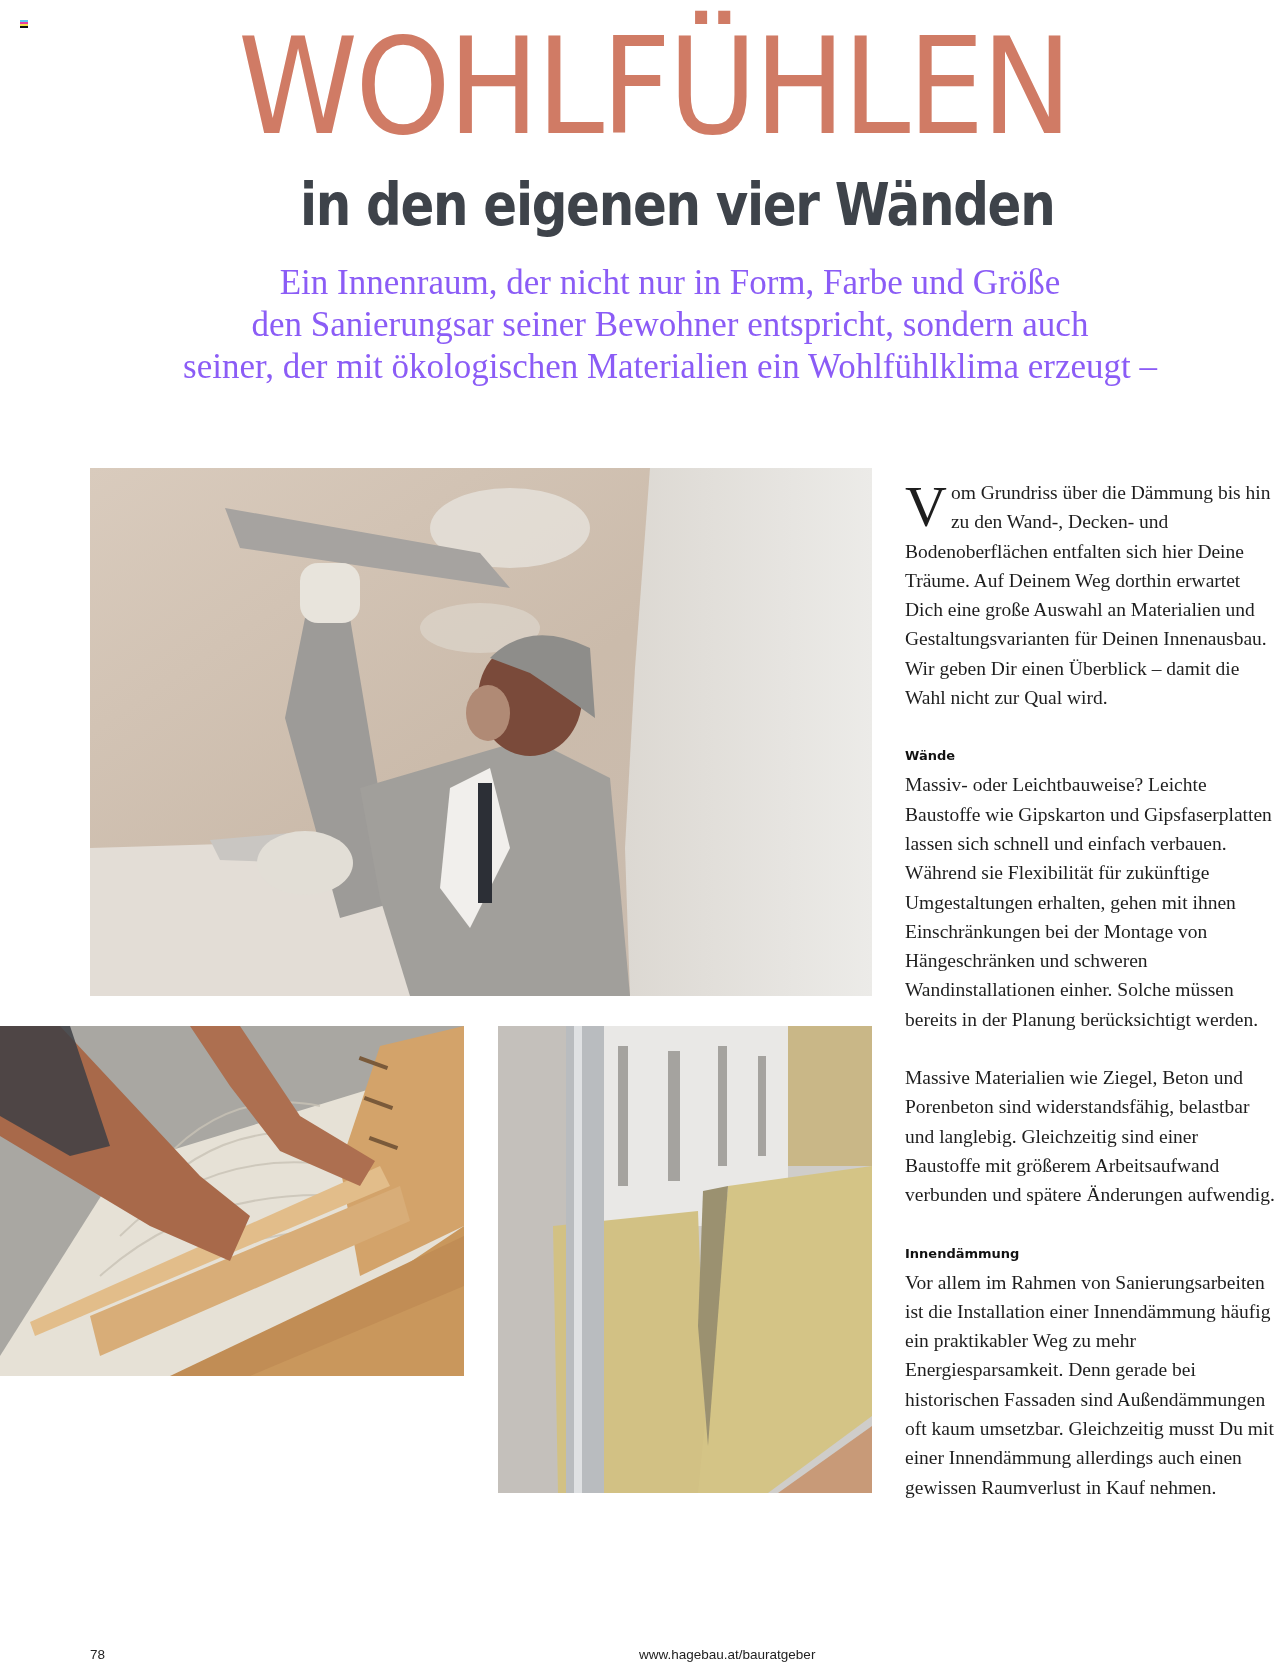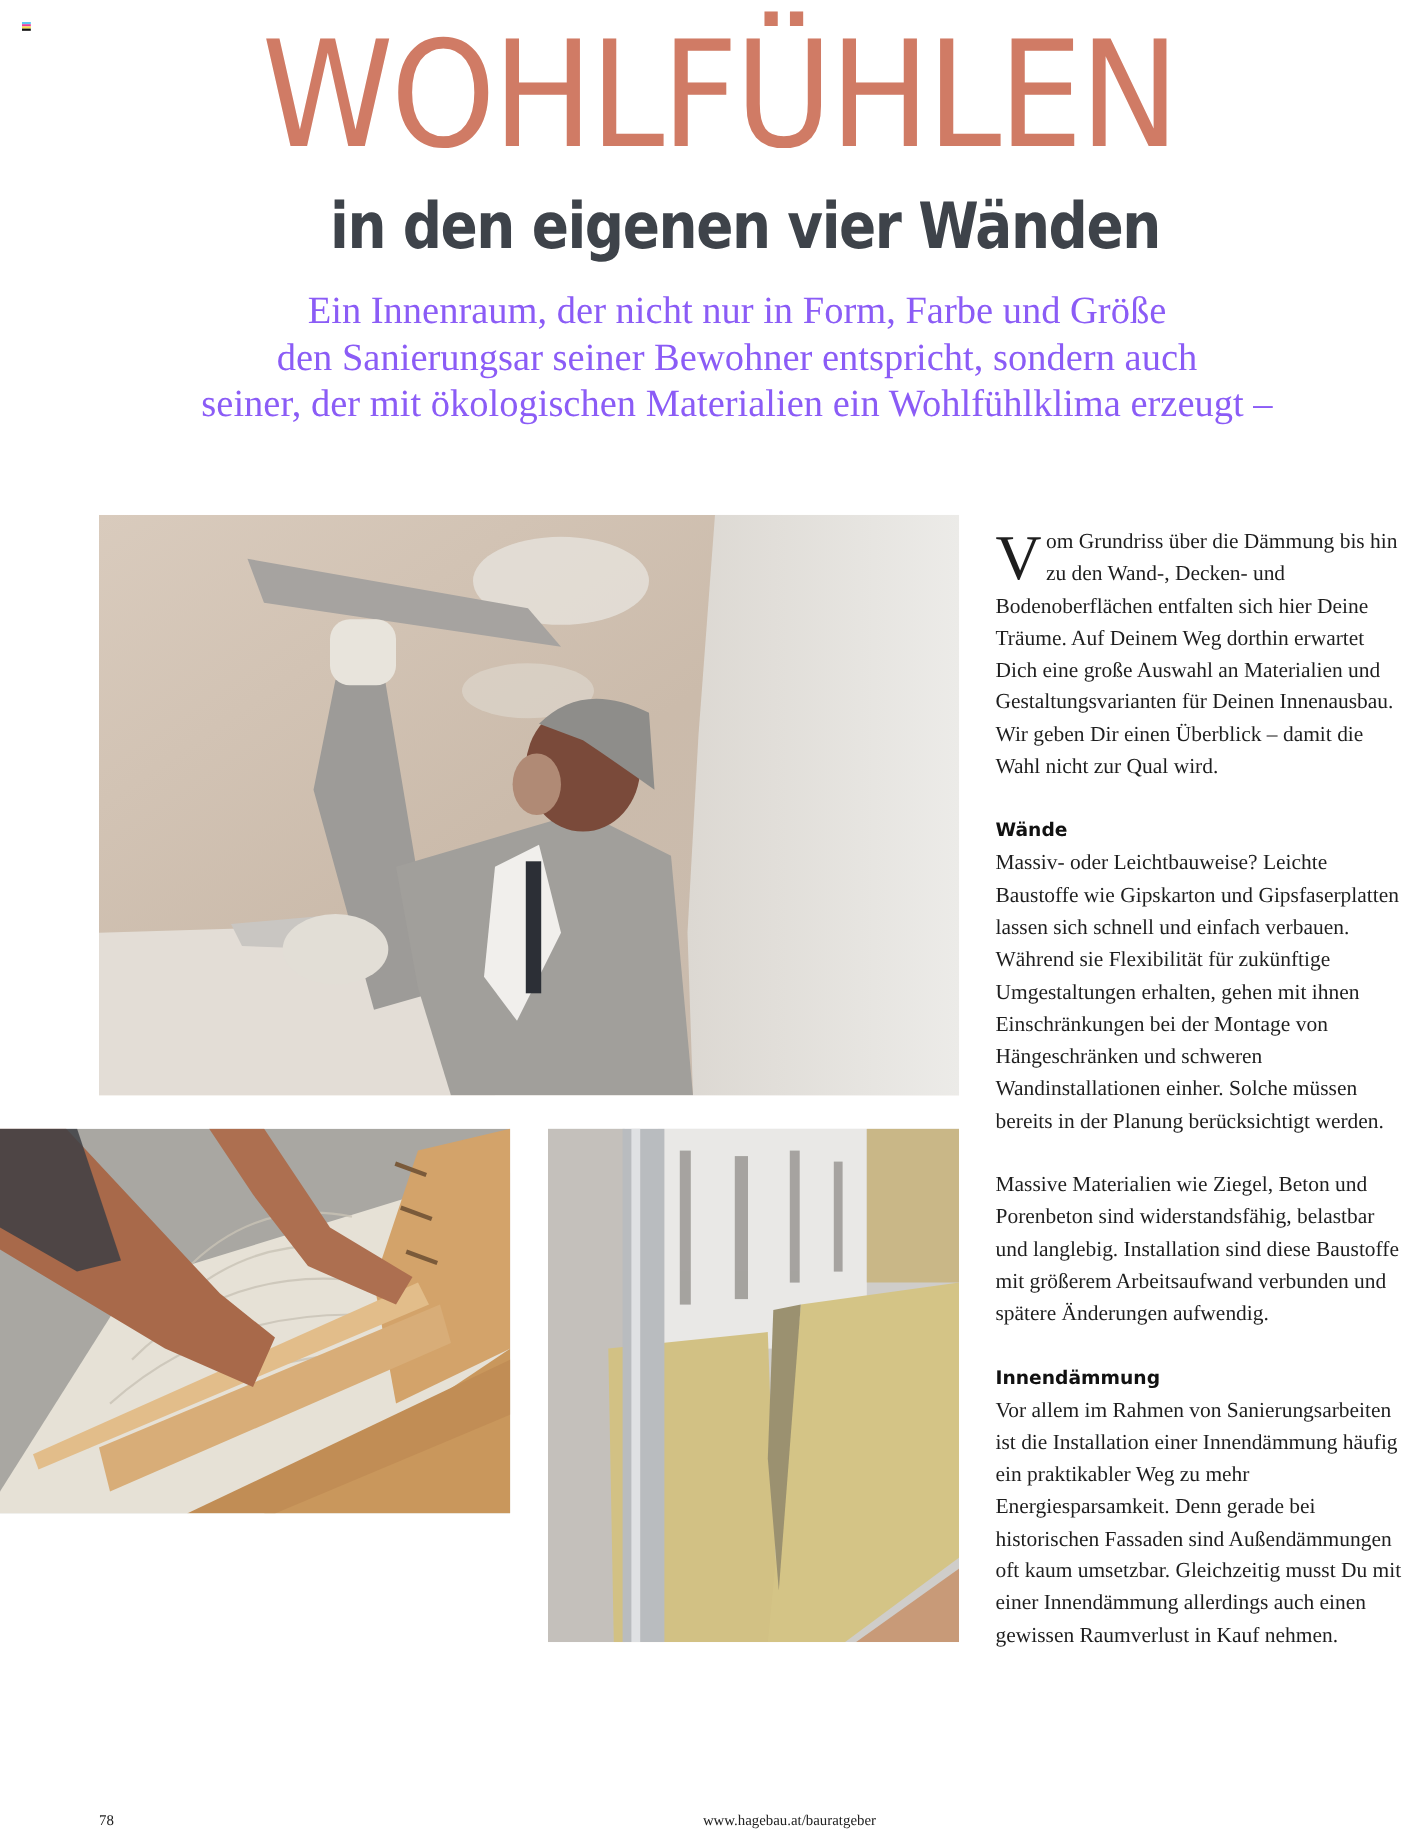--- a/index.html
+++ b/index.html
@@ -29,27 +29,27 @@
     .photo { overflow: hidden; }
     .photo svg { display: block; width: 100%; height: 100%; }
     .col {
       left: 905px; top: 478px; width: 372px;
       font-family: "Liberation Serif", serif; font-size: 19.5px; line-height: 29.3px; color: #1e1e1e;
     }
     .col p { margin: 0; }
     .col .gap { height: 29px; }
     .col h3 {
       margin: 0; font-family: "DejaVu Sans", sans-serif; font-weight: bold;
-      font-size: 17px; line-height: 29px; color: #111;
+      font-size: 13px; line-height: 29px; color: #111;
     }
     .dropcap {
       float: left; font-size: 58px; line-height: 50px; margin: 4px 4px 0 0; font-weight: normal;
     }
     .footer {
-      top: 1647px; font-family: Liberation Serif, serif; font-size: 13.5px; color: #222;
+      top: 1647px; font-family: Liberation Sans, sans-serif; font-size: 13.5px; color: #222;
     }
   </style>
 </head>
 <body>
 
 <div class="abs colorbar">
   <span style="background:#5bc8f0"></span>
   <span style="background:#e83ea0"></span>
   <span style="background:#f5e04a"></span>
   <span style="background:#111111"></span>
@@ -152,20 +152,20 @@
 </div>
 
 <div class="abs col">
   <p>
     <span class="dropcap">V</span><span>om Grundriss über die Dämmung bis hin zu den Wand-, Decken- und Bodenoberflächen entfalten sich hier Deine Träume. Auf Deinem Weg dorthin erwartet Dich eine große Auswahl an Materialien und Gestaltungsvarianten für Deinen Innenausbau. Wir geben Dir einen Überblick – damit die Wahl nicht zur Qual wird.</span>
   </p>
   <div class="gap"></div>
   <h3>Wände</h3>
   <p>Massiv- oder Leichtbauweise? Leichte Baustoffe wie Gipskarton und Gipsfaser­platten lassen sich schnell und einfach verbauen. Während sie Flexibilität für zukünftige Umgestaltungen erhalten, gehen mit ihnen Einschränkungen bei der Montage von Hängeschränken und schweren Wandinstallationen einher. Solche müssen bereits in der Planung berücksichtigt werden.</p>
   <div class="gap"></div>
-  <p>Massive Materialien wie Ziegel, Beton und Porenbeton sind widerstandsfähig, belastbar und langlebig. Installation sind diese Baustoffe mit größerem Arbeitsauf­wand verbunden und spätere Änderungen aufwendig.</p>
+  <p>Massive Materialien wie Ziegel, Beton und Porenbeton sind widerstandsfähig, belastbar und langlebig. Gleichzeitig sind einer Baustoffe mit größerem Arbeitsauf­wand verbunden und spätere Änderungen aufwendig.</p>
   <div class="gap"></div>
   <h3>Innendämmung</h3>
   <p>Vor allem im Rahmen von Sanierungsar­beiten ist die Installation einer Innen­dämmung häufig ein praktikabler Weg zu mehr Energiesparsamkeit. Denn gerade bei historischen Fassaden sind Außendämmungen oft kaum umsetzbar. Gleichzeitig musst Du mit einer Innen­dämmung allerdings auch einen gewissen Raumverlust in Kauf nehmen.</p>
 </div>
 
 <div class="abs footer" style="left:90px;">78</div>
 <div class="abs footer" style="left:595px;margin-left:44px;">www.hagebau.at/bauratgeber</div>
 
 </body></html>

